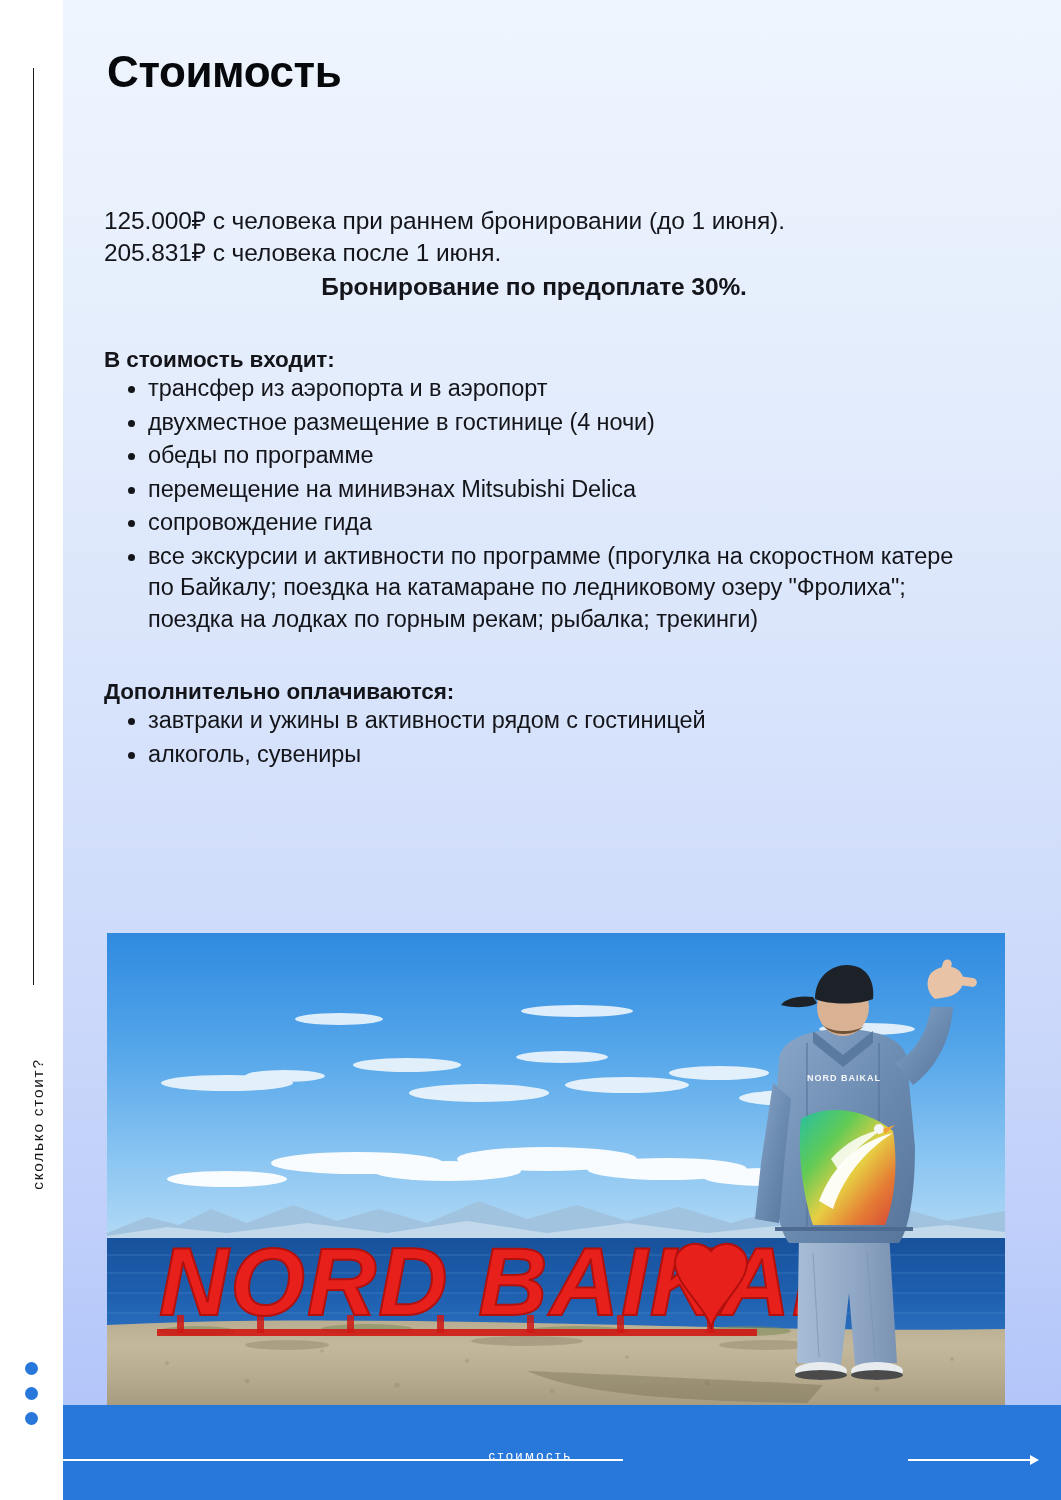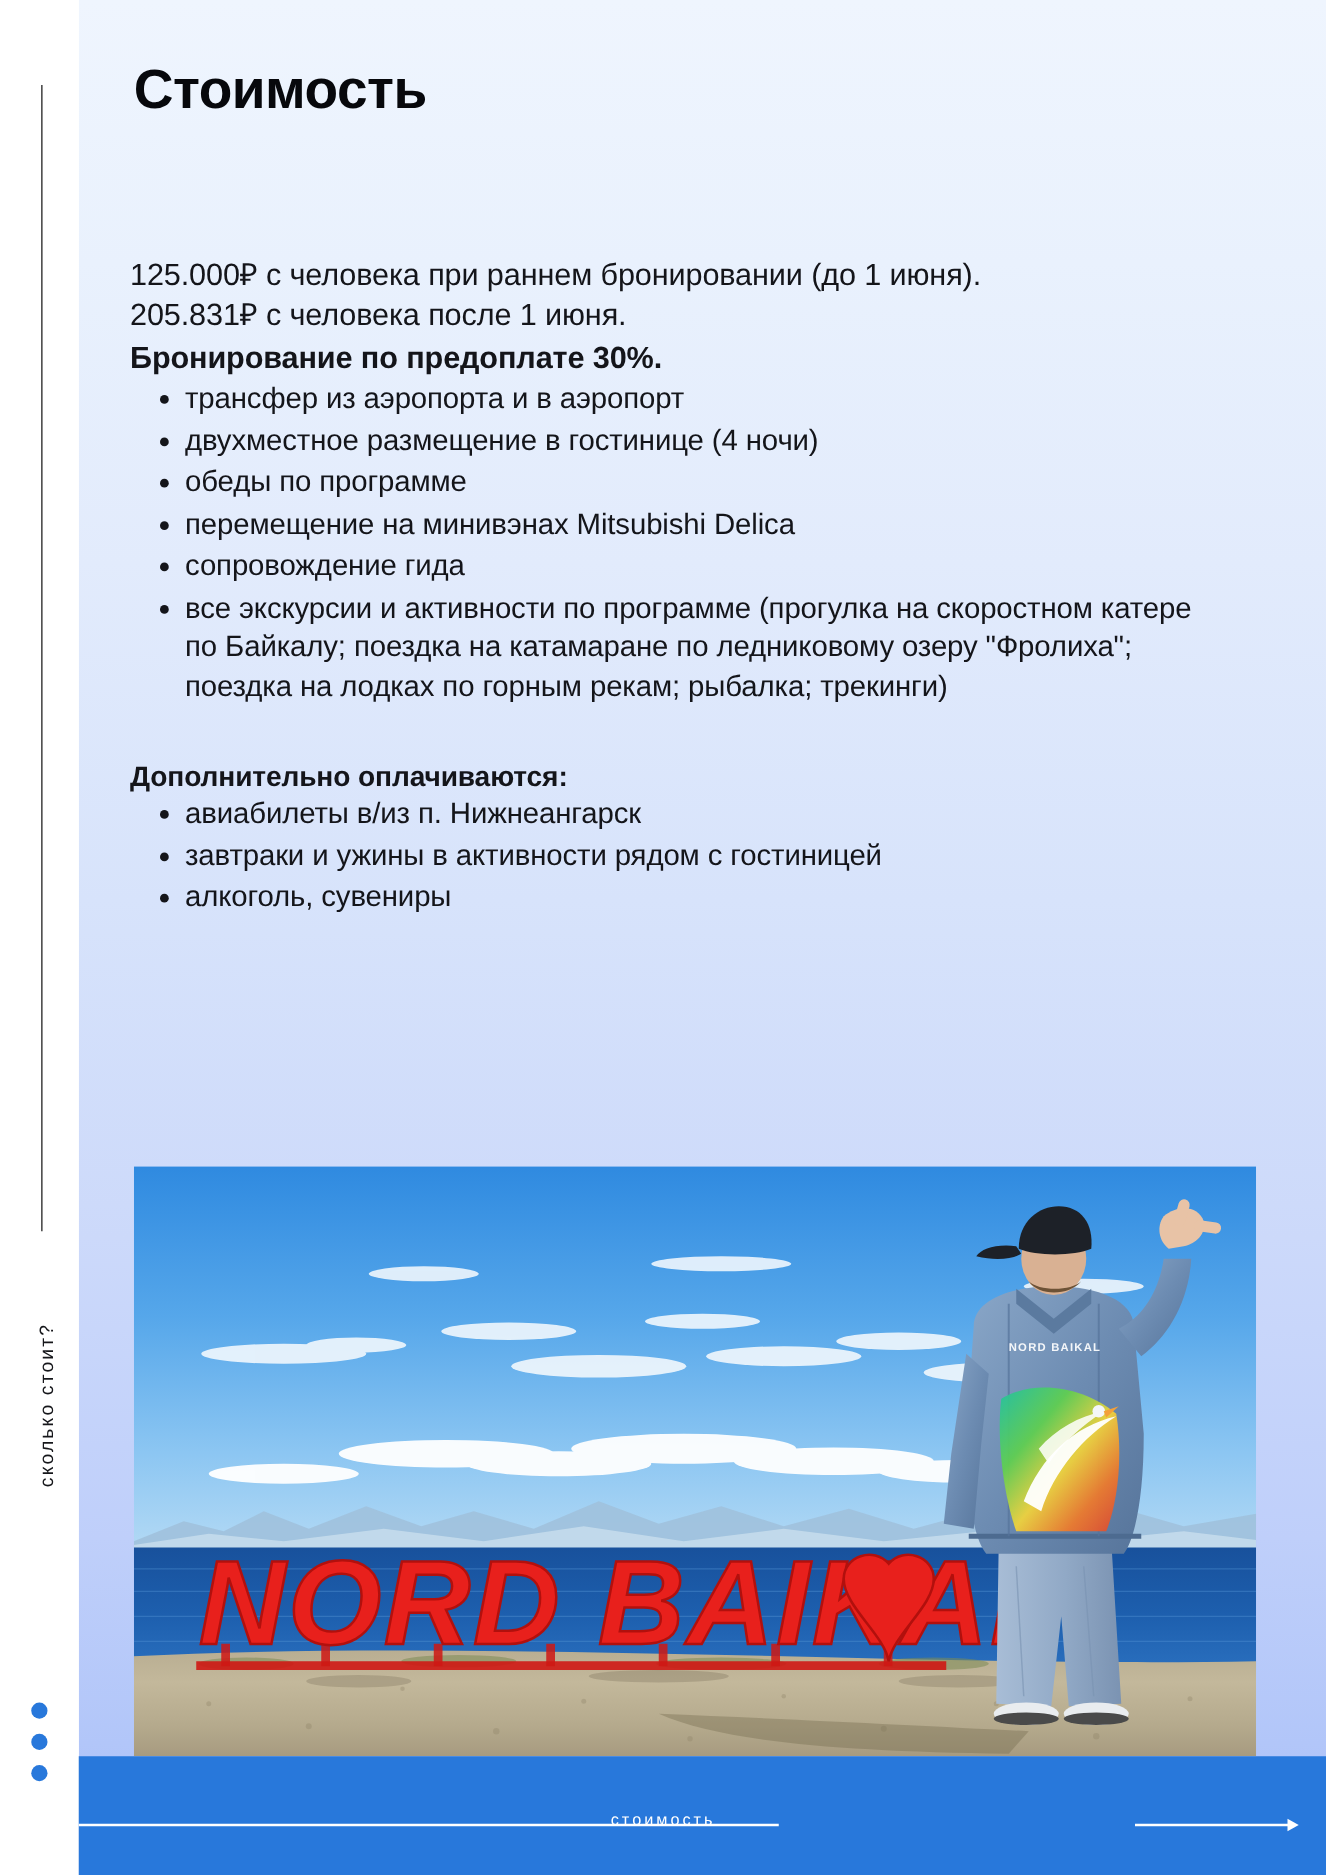--- a/index.html
+++ b/index.html
@@ -91,20 +91,21 @@
     line-height:32px;
     letter-spacing:-0.1px;
     white-space:nowrap;
   }
   .price-bold {
     font-size:24.5px;
     line-height:32px;
     font-weight:700;
     letter-spacing:-0.1px;
     margin-top:2px;
+    text-align:center;
   }
   .section-head {
     font-size:22.5px;
     font-weight:700;
     letter-spacing:-0.1px;
     margin-top:44px;
   }
   ul.bullets {
     list-style:none;
   }
@@ -181,34 +182,34 @@
   </div>
 
   <h1 class="page-title">Стоимость</h1>
 
   <div class="body-area">
 
     <div class="price-line">125.000₽ с человека при раннем бронировании (до 1 июня).</div>
     <div class="price-line">205.831₽ с человека после 1 июня.</div>
     <div class="price-bold">Бронирование по предоплате 30%.</div>
 
+    <div class="section-head">В стоимость входит:</div>
 
     <ul class="bullets">
       <li>трансфер из аэропорта и в аэропорт</li>
       <li>двухместное размещение в гостинице (4 ночи)</li>
       <li>обеды по программе</li>
       <li>перемещение на минивэнах Mitsubishi Delica</li>
       <li>сопровождение гида</li>
       <li>все экскурсии и активности по программе (прогулка на скоростном катере по Байкалу; поездка на катамаране по ледниковому озеру "Фролиха"; поездка на лодках по горным рекам; рыбалка; трекинги)</li>
     </ul>
 
     <div class="section-head">Дополнительно оплачиваются:</div>
 
     <ul class="bullets">
-      <li>авиабилеты в/из п. Нижнеангарск</li>
       <li>завтраки и ужины в активности рядом с гостиницей</li>
       <li>алкоголь, сувениры</li>
     </ul>
   </div>
 
   <div class="photo">
     <svg viewBox="0 0 898 472" xmlns="http://www.w3.org/2000/svg" aria-hidden="true">
       <defs>
         <linearGradient id="sky" x1="0" y1="0" x2="0" y2="1">
           <stop offset="0%" stop-color="#2f8ae0"></stop>

